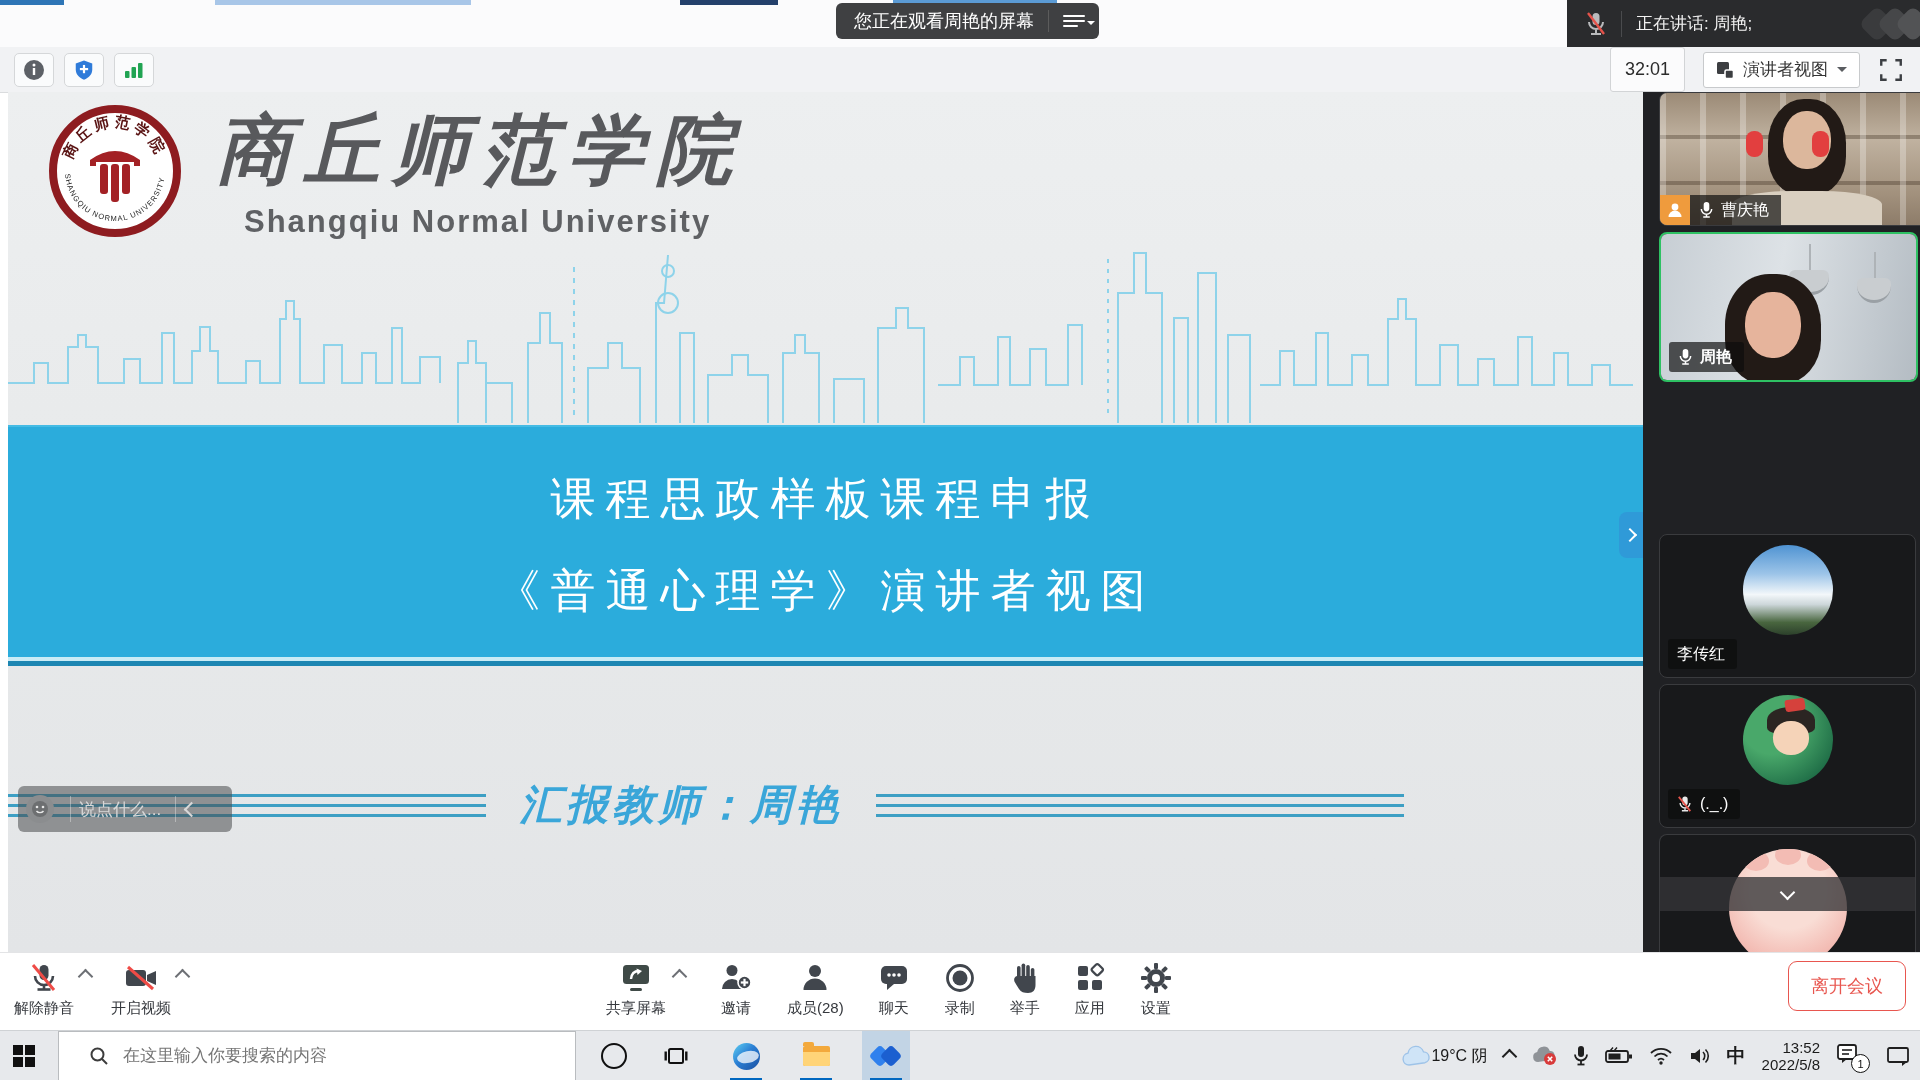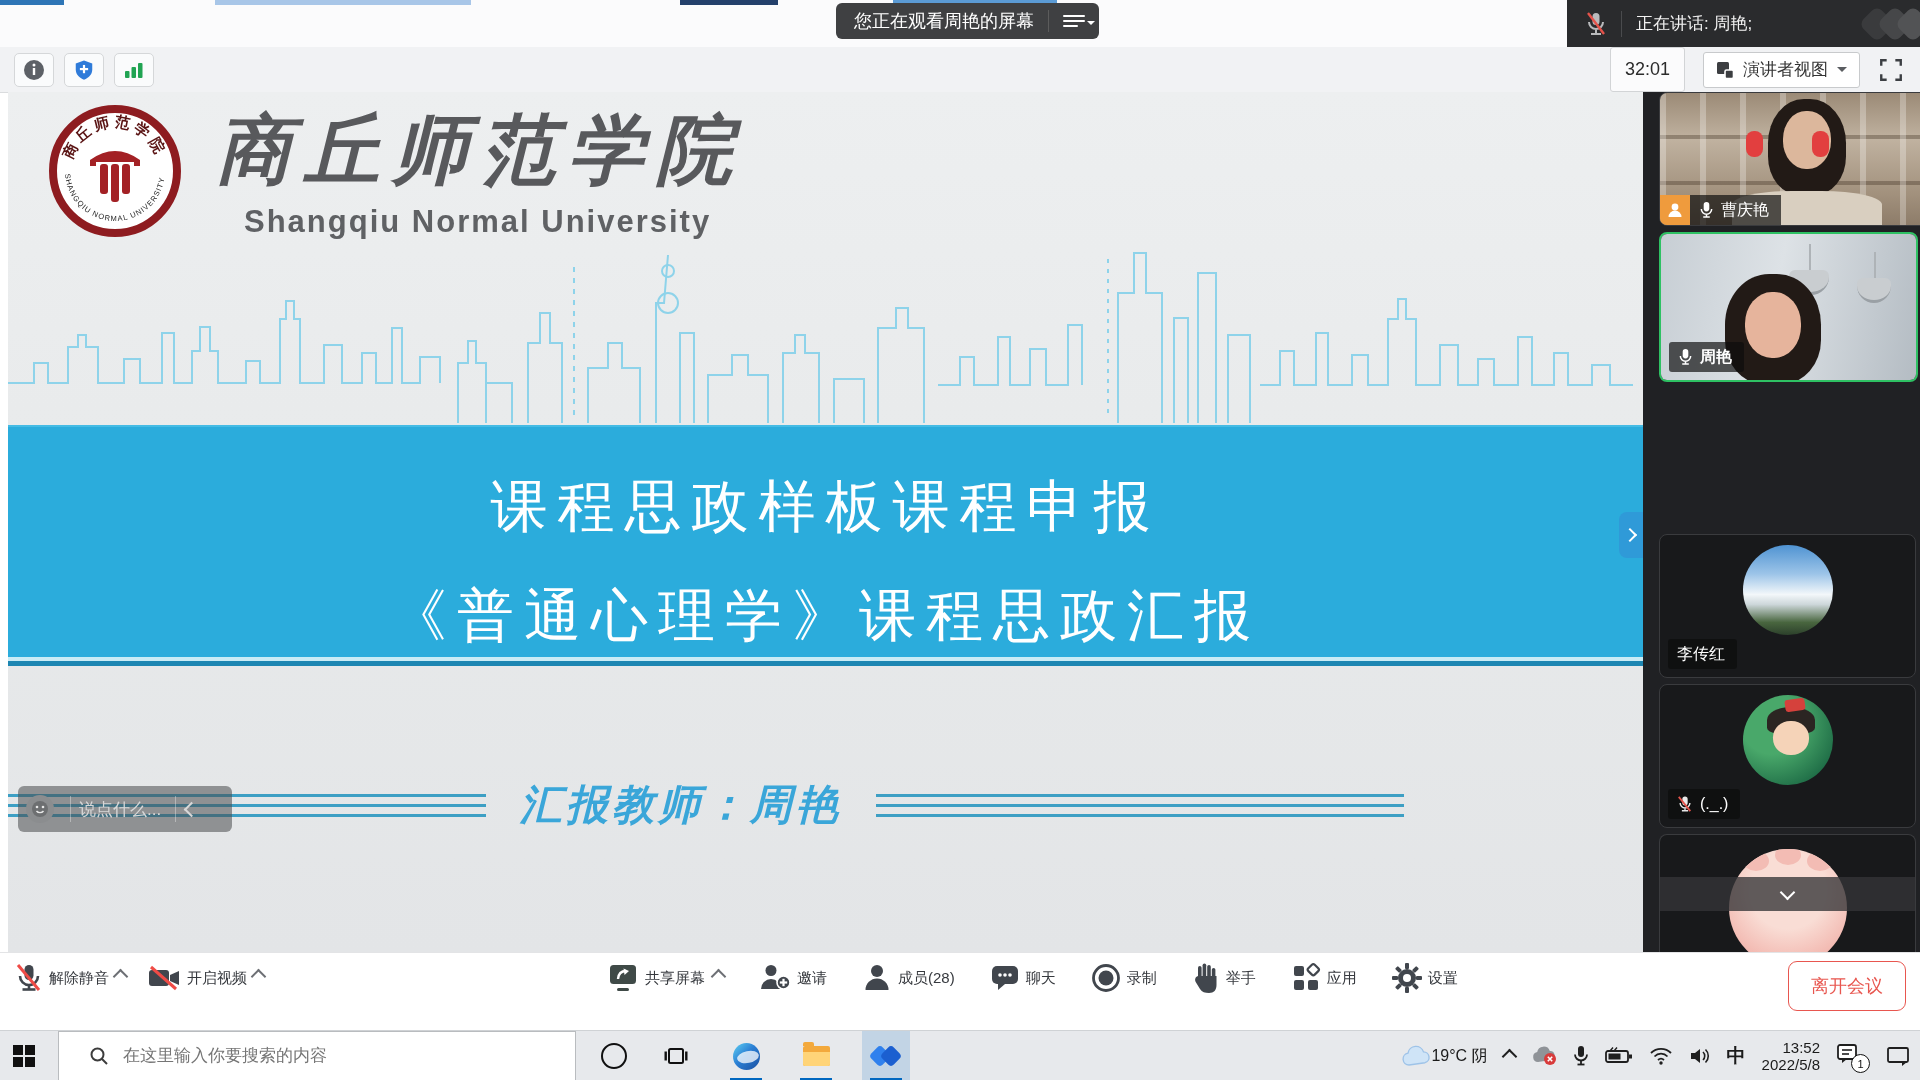--- a/index.html
+++ b/index.html
@@ -39,21 +39,21 @@
   .caret-dn{width:0;height:0;border:5px solid transparent;border-top-color:#5a5d61;margin-top:5px;}
 
   
   #slide{left:8px;top:92px;width:1635px;height:860px;background:linear-gradient(180deg,#edeff0 0%,#e7e9ea 55%,#e3e5e7 100%);overflow:hidden;}
   #uni-cn{position:absolute;left:208px;top:8px;font-family:"Liberation Serif",serif;font-weight:700;
     font-size:76px;letter-spacing:12px;color:#58595c;font-style:italic;}
   #uni-en{position:absolute;left:236px;top:112px;font-size:31px;letter-spacing:2px;color:#5f6164;font-weight:600;}
   #seal{position:absolute;left:40px;top:12px;}
   #skyline{position:absolute;left:0;top:133px;}
   #banner{position:absolute;left:0;top:333px;width:1635px;height:230px;background:#2bacdc;border-top:2px solid #45bbe4;}
-  .bt{color:#fff;font-family:"Liberation Serif",serif;text-align:center;letter-spacing:10px;font-size:57px;white-space:nowrap;}
+  .bt{color:#fff;font-family:"Liberation Serif",serif;text-align:center;letter-spacing:10px;font-size:45px;white-space:nowrap;}
   #bt1{margin-top:42px;}
   #bt2{margin-top:32px;}
   #edge1{position:absolute;left:0;top:565px;width:1635px;height:4px;background:#c9ecf6;}
   #edge2{position:absolute;left:0;top:569px;width:1635px;height:5px;background:#1d86b2;}
   #presrow{position:absolute;left:0;top:688px;width:1783px;height:50px;display:flex;align-items:center;font-style:italic;}
   .trilines{height:23px;background:linear-gradient(to bottom,#3d9fc4 0 3px,rgba(0,0,0,0) 3px 10px,#3d9fc4 10px 13px,rgba(0,0,0,0) 13px 20px,#3d9fc4 20px 23px);}
   #pl{width:478px;}
   #pr{width:528px;}
   #prestext{font-size:42px;font-weight:700;color:#3aa6d9;letter-spacing:4px;margin:0 34px;white-space:nowrap;}
 
@@ -100,21 +100,21 @@
   .ava-anime .face{position:absolute;left:30px;top:26px;width:36px;height:34px;background:#f5d3b8;border-radius:48%;}
   .ava-anime .hair{position:absolute;left:24px;top:12px;width:48px;height:26px;background:#2b2522;border-radius:50% 50% 20% 20%;}
   .ava-anime .bow{position:absolute;left:42px;top:4px;width:20px;height:12px;background:#d5413c;border-radius:3px;transform:rotate(-8deg);}
   .ava-pink{background:radial-gradient(circle at 50% 35%,#f9ddd5 0 40%,#f3bcb4 72%,#eba49d 100%);}
   .ava-pink .e{position:absolute;top:2px;width:26px;height:20px;background:#f3bcb4;border-radius:50%;}
   .overlaybar{position:absolute;left:0;right:0;top:42px;height:34px;background:rgba(52,53,55,.78);display:flex;align-items:center;justify-content:center;}
   .overlaybar .chev{border-color:#fff;margin-top:-4px;}
 
   
   #meetbar{left:0;top:952px;width:1920px;height:78px;background:#fff;border-top:1px solid #e3e4e6;}
-  .mbtn{display:flex;flex-direction:row;align-items:center;justify-content:space-between;gap:5px;padding-top:9px;}
+  .mbtn{display:flex;flex-direction:column;align-items:center;justify-content:space-between;gap:5px;padding-top:9px;}
   .mbtn .lbl{font-size:15px;color:#36393e;white-space:nowrap;}
   .mgroup{position:absolute;top:0;display:flex;align-items:flex-start;}
   #mleft{left:14px;gap:6px;}
   #mcenter{left:606px;gap:34px;}
   .upch{margin-top:18px;}
   #leave-btn{position:absolute;right:14px;top:8px;width:116px;height:48px;border:1px solid #e8564f;border-radius:9px;
     background:#fff;color:#e8564f;font-size:18px;display:flex;align-items:center;justify-content:center;}
 
   
   #taskbar{left:0;top:1030px;width:1920px;height:50px;background:#e7e9ec;border-top:1px solid #cfd2d5;display:flex;align-items:center;}
@@ -267,21 +267,21 @@
       <path d="M1110 198 v-130 h16 v-40 h12 v40 h16 v130"></path>
       <path d="M1166 198 v-105 h14 v105"></path>
       <path d="M1190 198 v-150 h18 v150"></path>
       <path d="M1220 198 v-88 h22 v88"></path>
       <path d="M1252 160 h20 v-34 h14 v34 h22 v-52 h12 v52 h24 v-30 h16 v30 h20 v-66 h10 v-20 h8 v20 h10 v66 h24 v-40 h18 v40 h20 v-26 h16 v26 h24 v-48 h14 v48 h22 v-32 h14 v32 h24 v-20 h18 v20 h23"></path>
     </g>
   </svg>
 
   <div id="banner">
     <div id="bt1" class="bt">课程思政样板课程申报</div>
-    <div id="bt2" class="bt">《普通心理学》课程思政汇报</div>
+    <div id="bt2" class="bt">《普通心理学》演讲者视图</div>
   </div>
   <div id="edge1"></div>
   <div id="edge2"></div>
 
   <div id="presrow">
     <div id="pl" class="trilines"></div>
     <div id="prestext">汇报教师：周艳</div>
     <div id="pr" class="trilines"></div>
   </div>
 

